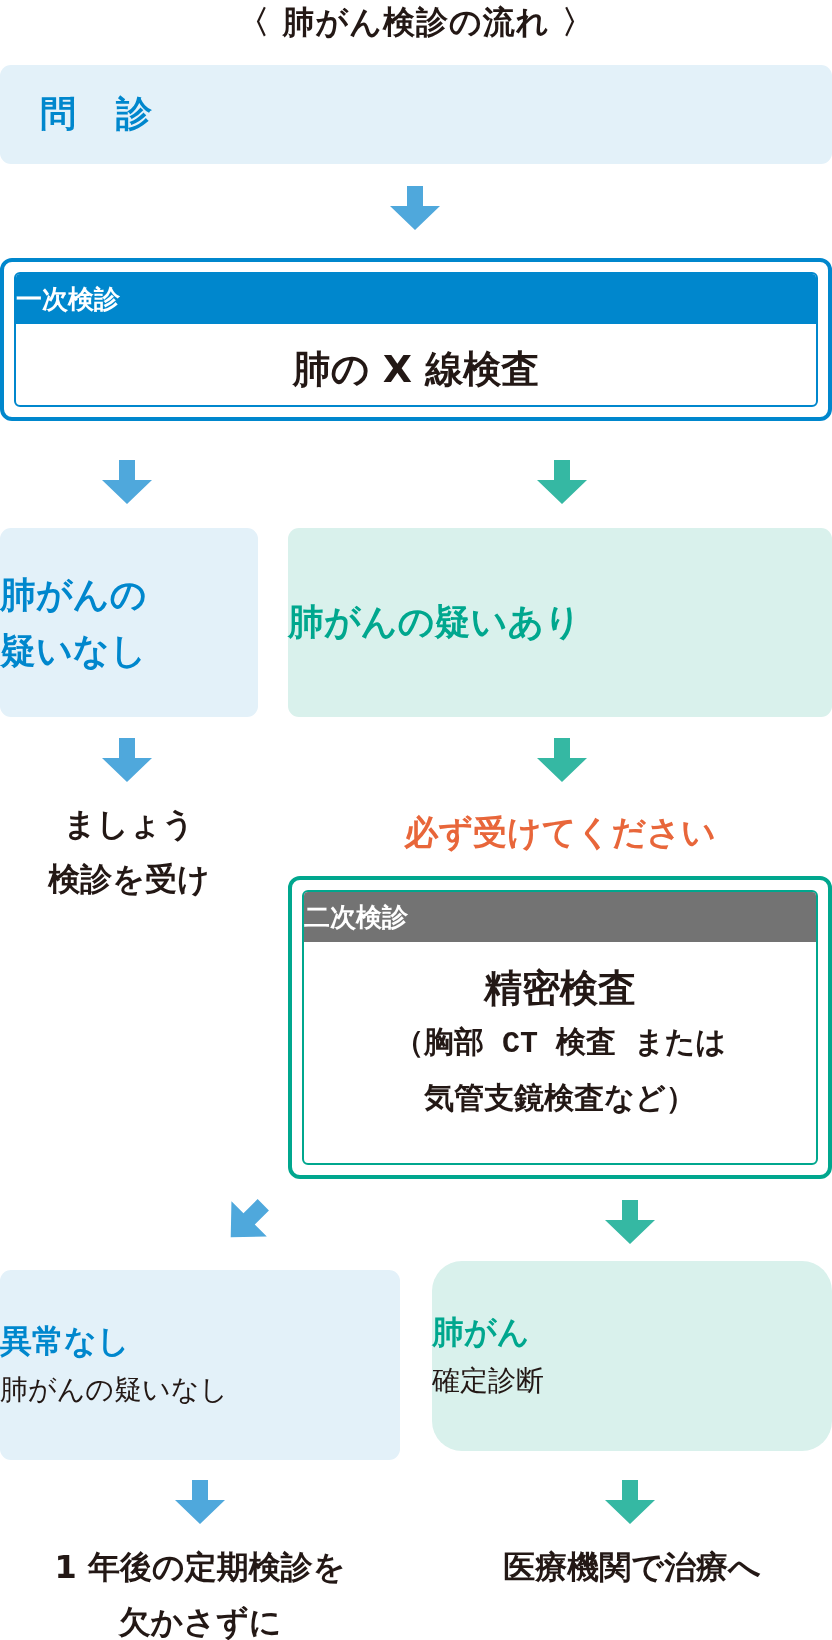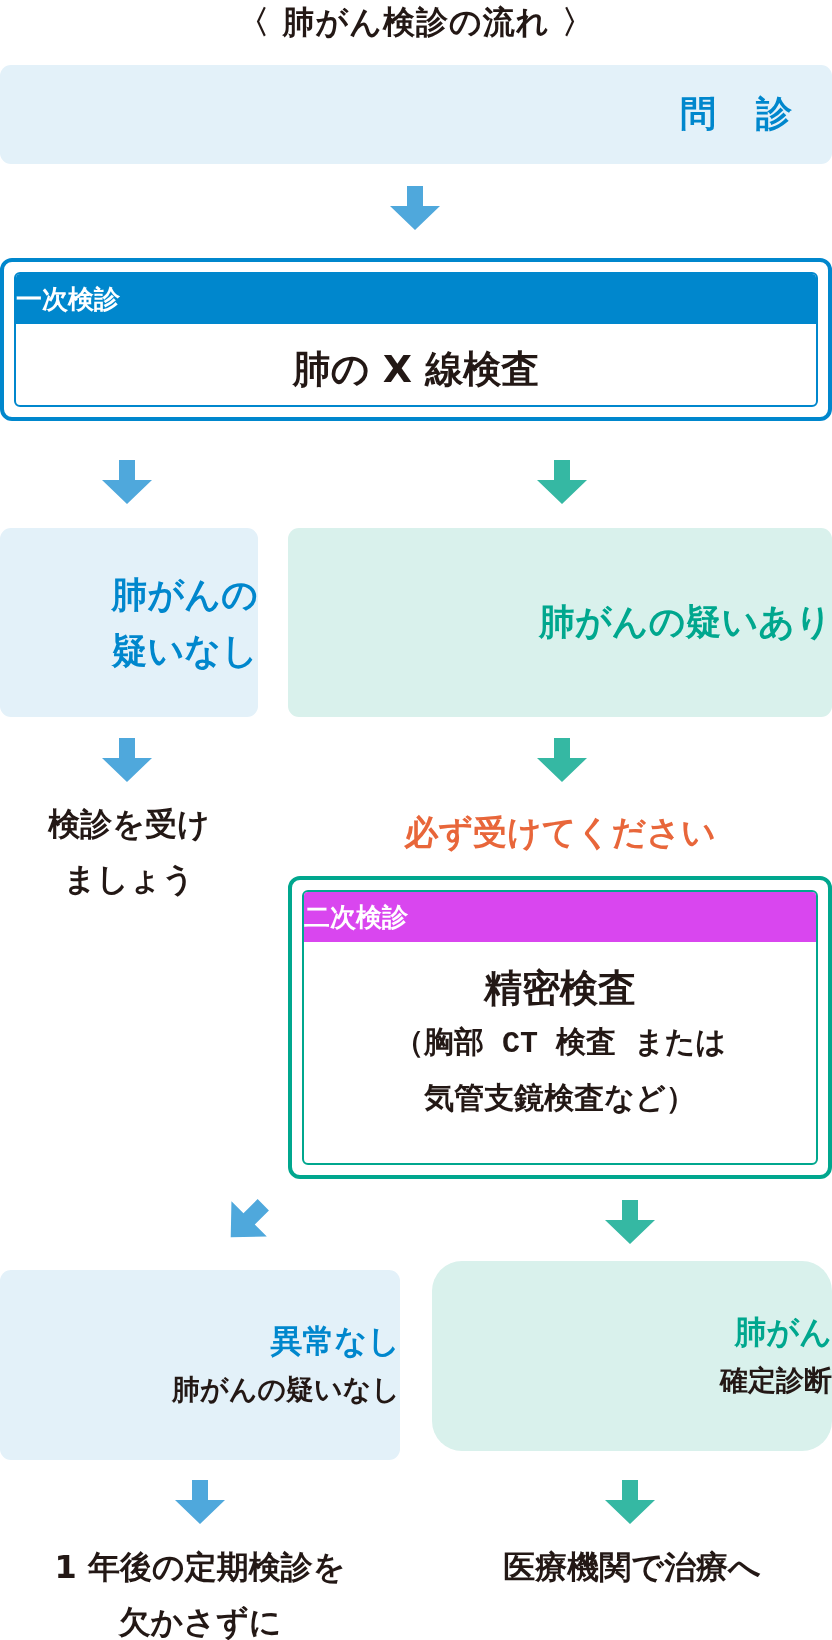--- a/index.html
+++ b/index.html
@@ -1,46 +1,46 @@
 <!DOCTYPE html>
 <html><head>
 <meta charset="utf-8">
 <style>
   html, body { margin: 0; padding: 0; background: #ffffff; }
   body { width: 832px; height: 1640px; position: relative; overflow: hidden;
          font-family: "DejaVu Sans", "Liberation Sans", sans-serif; font-weight: bold; color: #231815; }
   .abs { position: absolute; }
   .center-text { text-align: center; }
   #title { left: 0; width: 832px; top: 2px; font-size: 32px; line-height: 40px; letter-spacing: 1px; }
-  .softbox { border-radius: 11px; display: flex; flex-direction: column; align-items: flex-end; justify-content: center; text-align: center; }
+  .softbox { border-radius: 11px; display: flex; flex-direction: column; align-items: flex-start; justify-content: center; text-align: center; }
   .bluebg { background: #E3F1F9; }
   .greenbg { background: #D9F1EC; }
   .blue-t { color: #0087CD; }
   .green-t { color: #00A78E; }
   .orange-t { color: #E8663A; }
   #box-interview { left: 0; top: 65px; width: 832px; height: 99px; font-size: 36px; letter-spacing: 40px; padding-left: 40px; box-sizing: border-box; }
   .framed { border: 4px solid; border-radius: 12px; box-sizing: border-box; background: #fff; }
   .inner { position: absolute; left: 10px; right: 10px; top: 10px; bottom: 10px; border: 2px solid; border-radius: 6px; overflow: hidden; background: #fff; }
   .inner-head { color: #fff; font-size: 26px; }
   #box-primary { left: 0; top: 258px; width: 832px; height: 163px; border-color: #0087CD; }
   #box-primary .inner { border-color: #0087CD; }
   #box-primary .inner-head { background: #0087CD; height: 50px; line-height: 50px; }
   #box-primary .inner-body { font-size: 38px; line-height: 90px; text-align: center; }
   #box-secondary { left: 288px; top: 876px; width: 544px; height: 303px; border-color: #00A78E; }
   #box-secondary .inner { border-color: #00A78E; }
-  #box-secondary .inner-head { background: #d946ef; height: 50px; line-height: 50px; }
+  #box-secondary .inner-head { background: #737373; height: 50px; line-height: 50px; }
   #box-secondary .inner-body { text-align: center; padding-top: 18px; }
   .sec-main { font-size: 38px; line-height: 56px; display: block; }
   .sec-sub { font-size: 30px; line-height: 56px; display: block; font-family: Liberation Mono, monospace; }
   #box-no-suspicion { left: 0; top: 528px; width: 258px; height: 189px; font-size: 36px; line-height: 56px; }
   #box-suspicion { left: 288px; top: 528px; width: 544px; height: 189px; font-size: 36px; }
   #box-normal { left: 0; top: 1270px; width: 400px; height: 190px; }
   #box-cancer { left: 432px; top: 1261px; width: 400px; height: 190px; border-radius: 30px; }
   .res-main { font-size: 32px; line-height: 50px; display: block; }
-  .res-sub { font-size: 28px; font-weight: bold; color: #231815; line-height: 48px; display: block; }
+  .res-sub { font-size: 28px; font-weight: normal; color: #231815; line-height: 48px; display: block; }
   .plain { font-size: 32px; line-height: 55px; text-align: center; }
   #text-yearly { left: 0; width: 258px; top: 797px; }
   #text-must { left: 288px; width: 544px; top: 797px; font-size: 34px; margin-top: 8px; }
   #text-regular { left: 0; width: 400px; top: 1540px; }
   #text-treatment { left: 432px; width: 400px; top: 1540px; }
   svg.arrow { position: absolute; overflow: visible; }
 </style>
 </head>
 <body>
 
@@ -78,22 +78,22 @@
 </div>
 
 <svg class="arrow" style="left:102px; top:738px;" width="50" height="46">
     <polygon points="17,0 33,0 33,20 50,20 25,44 0,20 17,20" fill="#4FA8DC"></polygon>
   </svg>
 <svg class="arrow" style="left:537px; top:738px;" width="50" height="46">
     <polygon points="17,0 33,0 33,20 50,20 25,44 0,20 17,20" fill="#35B8A3"></polygon>
   </svg>
 
 <div id="text-yearly" class="abs plain">
+  <div>ましょう</div>
   <div>検診を受け</div>
-  <div>ましょう</div>
 </div>
 
 <div id="text-must" class="abs plain orange-t">必ず受けてください</div>
 
 <div id="box-secondary" class="abs framed">
   <div class="inner">
     <div class="inner-head">二次検診</div>
     <div class="inner-body">
       <span class="sec-main">精密検査</span>
       <span class="sec-sub">（胸部 CT 検査 または</span>

